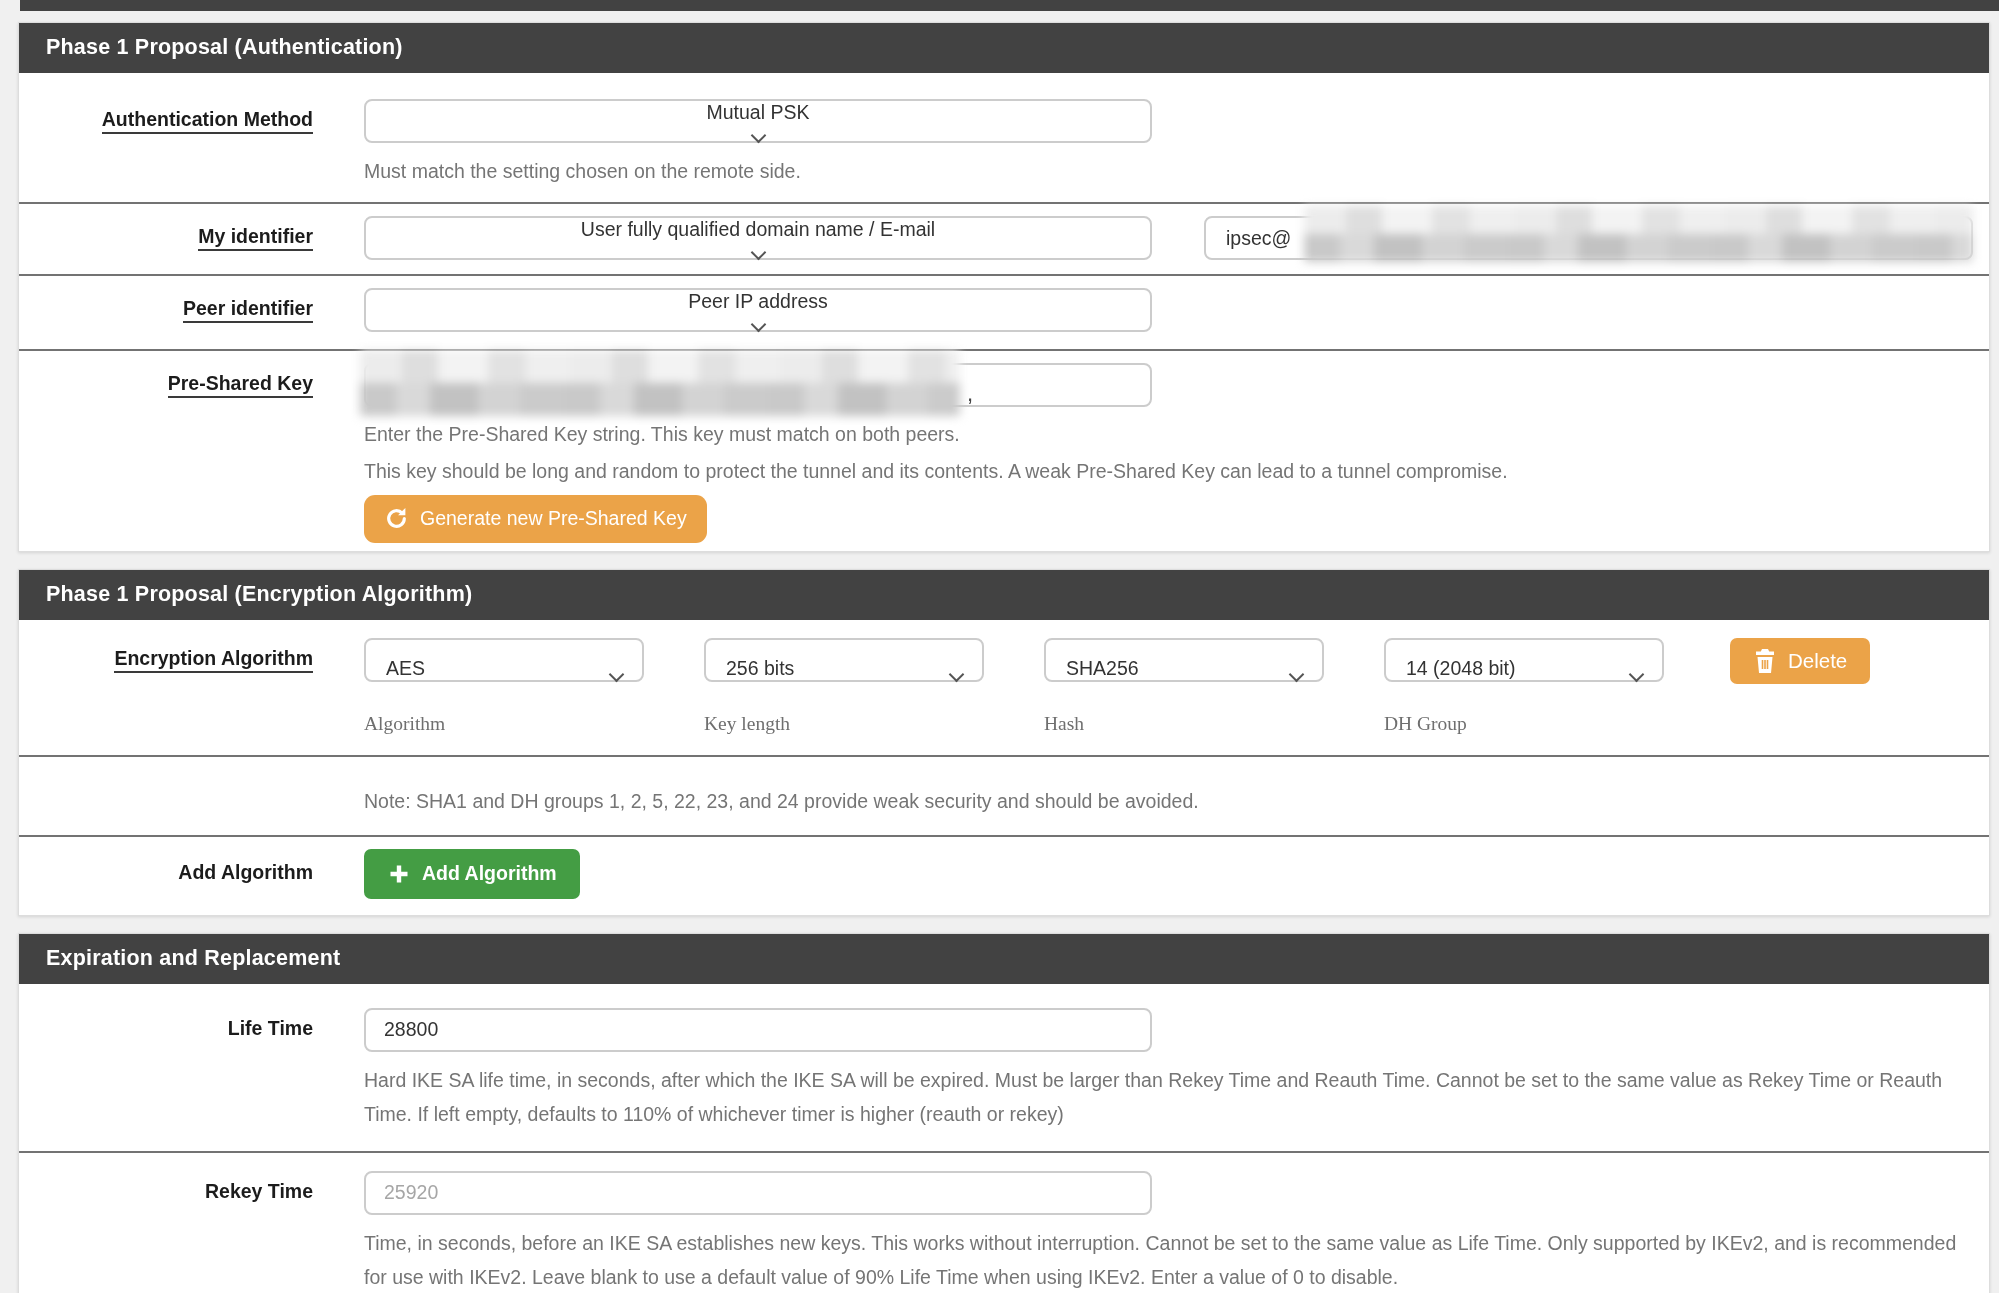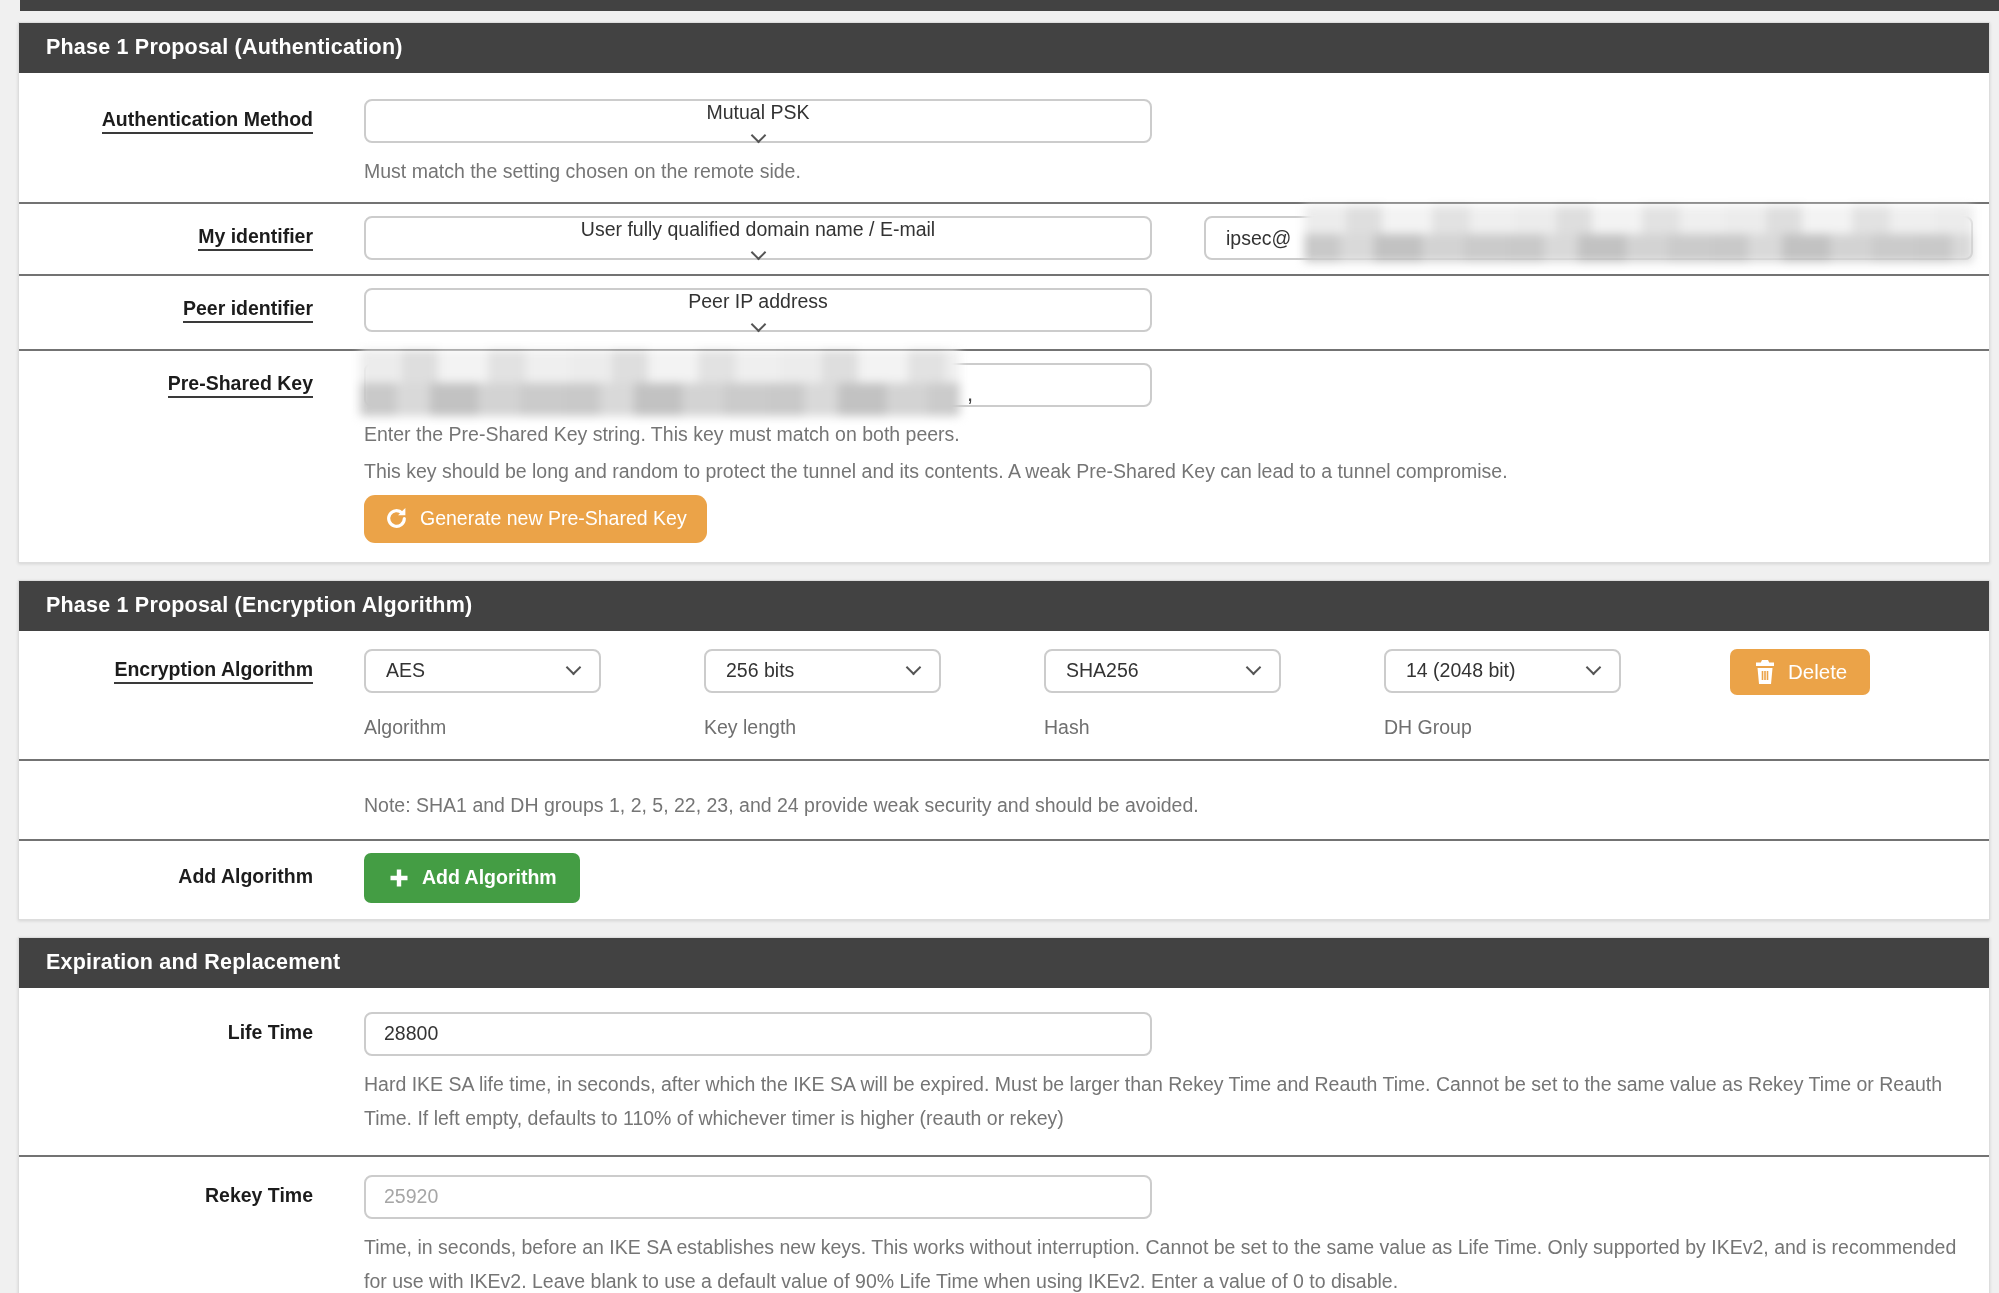--- a/index.html
+++ b/index.html
@@ -29,21 +29,21 @@
     display:flex; align-items:center; padding:0 20px; color:#333; font-size:19.5px;
   }
   .sel { justify-content:space-between; cursor:pointer; }
   .chev { width:11px; height:11px; border-right:2.5px solid #555; border-bottom:2.5px solid #555;
     transform:rotate(45deg); margin-top:-6px; flex:0 0 auto; }
   .w-main { width:788px;flex-direction:column; }
   input.inp { display:block; width:788px; font-family:inherit; outline:none; padding:0 18px; }
   input.inp::placeholder { color:#a6a6a6; }
 
   .help { color:#757575; margin-top:11px; max-width:1600px; line-height:1.75; }
-  .sub-label { color:#6f6f6f; margin-top:23px; }
+  .sub-label { color:#6f6f6f; margin-top:31px;font-family:Liberation Serif, serif; }
 
   .btn { display:inline-flex; align-items:center; gap:11px; border:none; border-radius:7px;
     color:#fff; font-family:inherit; font-size:19.5px; cursor:pointer; }
   .btn-warning { background:#eba348; }
   .btn-success { background:#449d44; font-weight:bold; }
   .btn-gen { height:48px; padding:0 20px; margin-top:9px;border-radius:11px; }
   .btn-del { height:46px; padding:0 23px; margin-left:58px; font-size:20.5px; }
   .btn-add { height:50px; padding:0 23px; }
 
   .flex-row { display:flex; align-items:flex-start; }
@@ -56,21 +56,21 @@
   .r2 { background:repeating-linear-gradient(90deg,#c9c9c9 0 36px,#d9d9d9 36px 70px,#c2c2c2 70px 118px,#d3d3d3 118px 160px,#cbcbcb 160px 204px); }
 
   .fake-inp { position:relative; }
   .psk-redact { position:absolute; left:-6px; top:-15px; width:600px; height:66px; }
   .psk-mark { position:absolute; left:601px; top:16px; color:#444; font-size:22px; }
   .id2-wrap { position:relative; flex:1; margin-left:52px; }
   .id2 { width:100%; overflow:hidden; }
   .id2-redact { position:absolute; left:100px; top:-10px; right:0px; height:56px; }
 
   .enc-group { width:288px; flex:0 0 288px; }
-  .enc-group .sel { width:237px; }
+  .enc-group .sel { width:280px;align-items:flex-end; }
 
   .icon-svg { flex:0 0 auto; }
   .note-text { color:#757575; padding:21px 0 8px 0; }
 </style>
 </head>
 <body>
 
 <div class="top-strip"></div>
 
 <div class="page">
@@ -117,21 +117,21 @@
         <span class="lbl-u">Peer identifier</span>
       </div>
       <div class="ctrl-col">
         <div class="sel w-main">
           <span>Peer IP address</span>
           <span class="chev"></span>
         </div>
       </div>
     </div>
 
-    <div class="row" style="padding-top:12px;padding-bottom:19px">
+    <div class="row" style="padding-top:12px;padding-bottom:8px">
       <div class="label-col">
         <span class="lbl-u">Pre-Shared Key</span>
       </div>
       <div class="ctrl-col">
         <div class="inp w-main fake-inp">
           <div class="redact psk-redact">
             <div class="r1"></div>
               <div class="r2"></div>
           </div>
           <span class="psk-mark">,</span>

